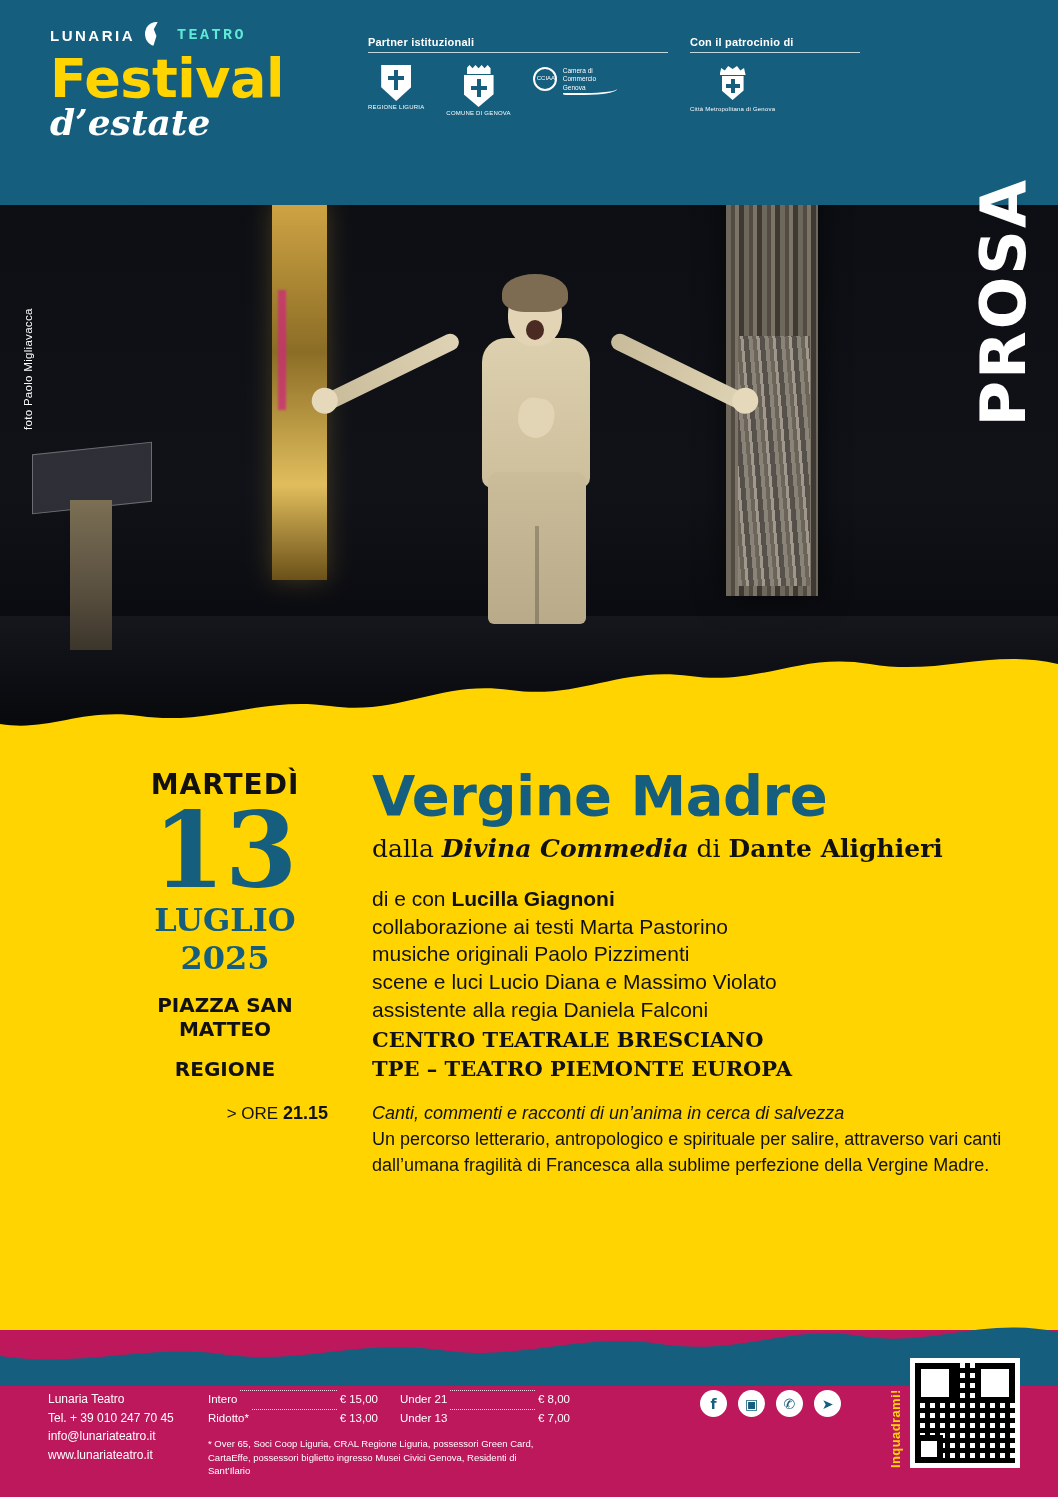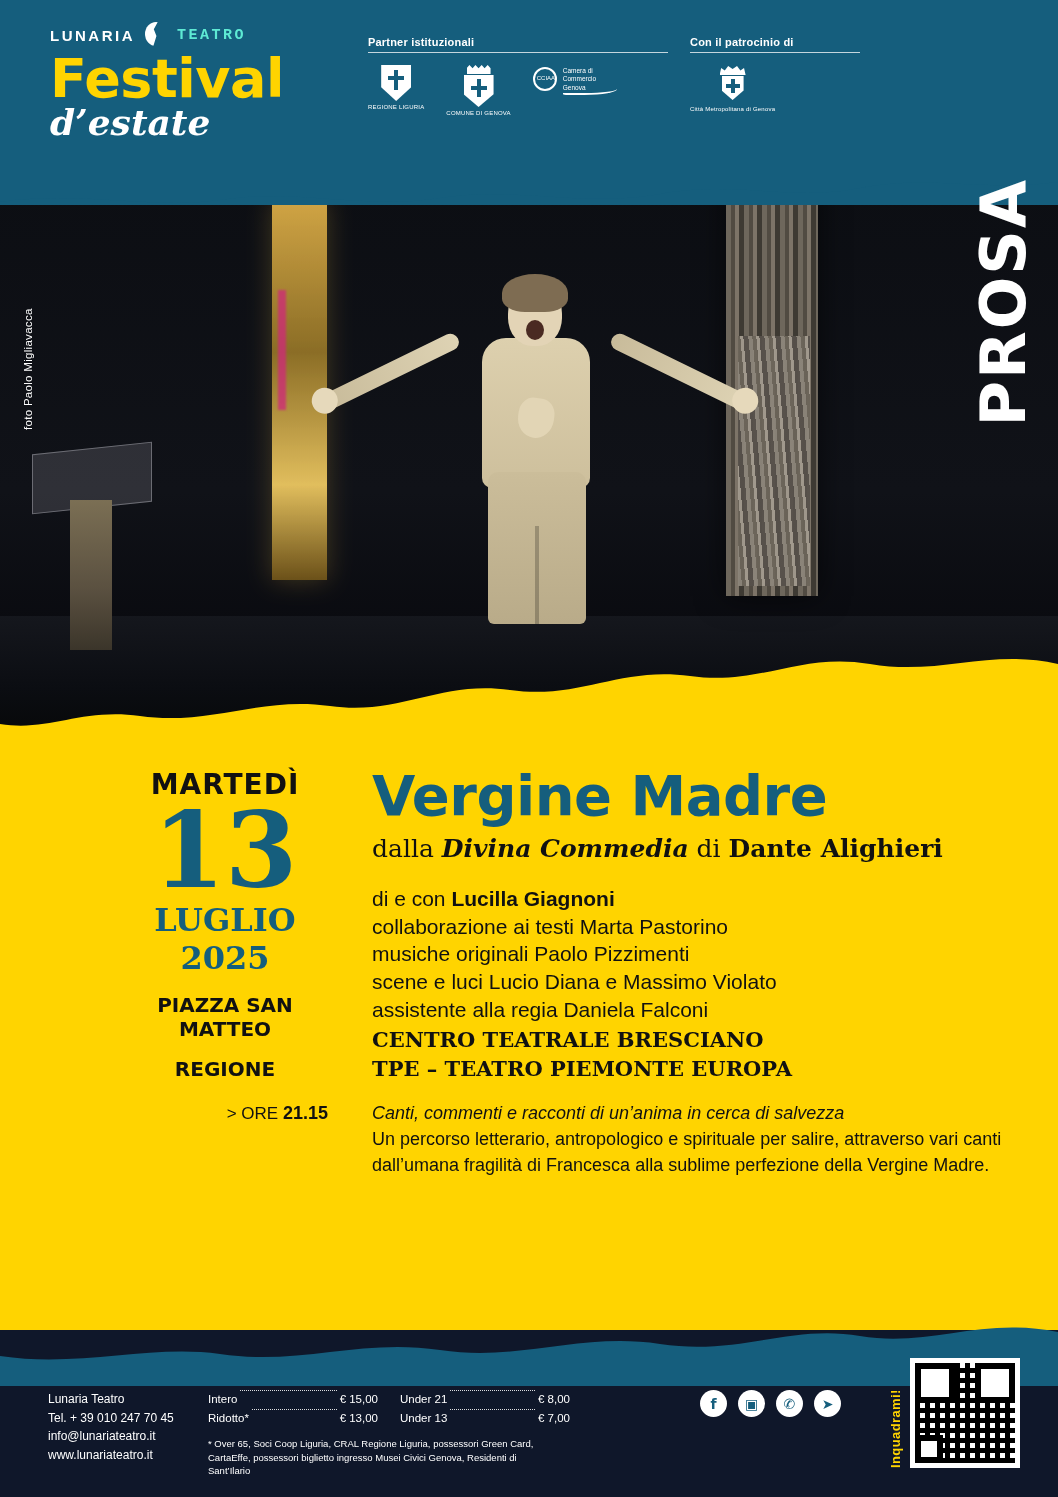--- a/index.html
+++ b/index.html
@@ -300,21 +300,21 @@
   }
   .blurb .it { font-style: italic; }
 
   
   .torn-footer {
     position: absolute; top: 1296px; left: 0; width: 1058px; height: 90px; z-index: 5;
     pointer-events: none;
   }
   .footer {
     position: absolute; left: 0; top: 1330px; width: 1058px; height: 167px;
-    background: #0f172a; color: #ffffff; z-index: 4;
+    background: #be185d; color: #ffffff; z-index: 4;
   }
   .f-info { position: absolute; left: 48px; top: 28px; width: 170px; }
   .f-h { font-size: 14px; font-weight: bold; margin-bottom: 16px; }
   .f-line { font-size: 12px; line-height: 1.55; }
   .f-price { position: absolute; left: 208px; top: 28px; width: 480px; }
   .ptable { display: flex; gap: 22px; margin-top: 14px; }
   .pcol { width: 170px; }
   .prow {
     display: flex; align-items: flex-start; font-size: 11.5px; line-height: 1.65;
   }

